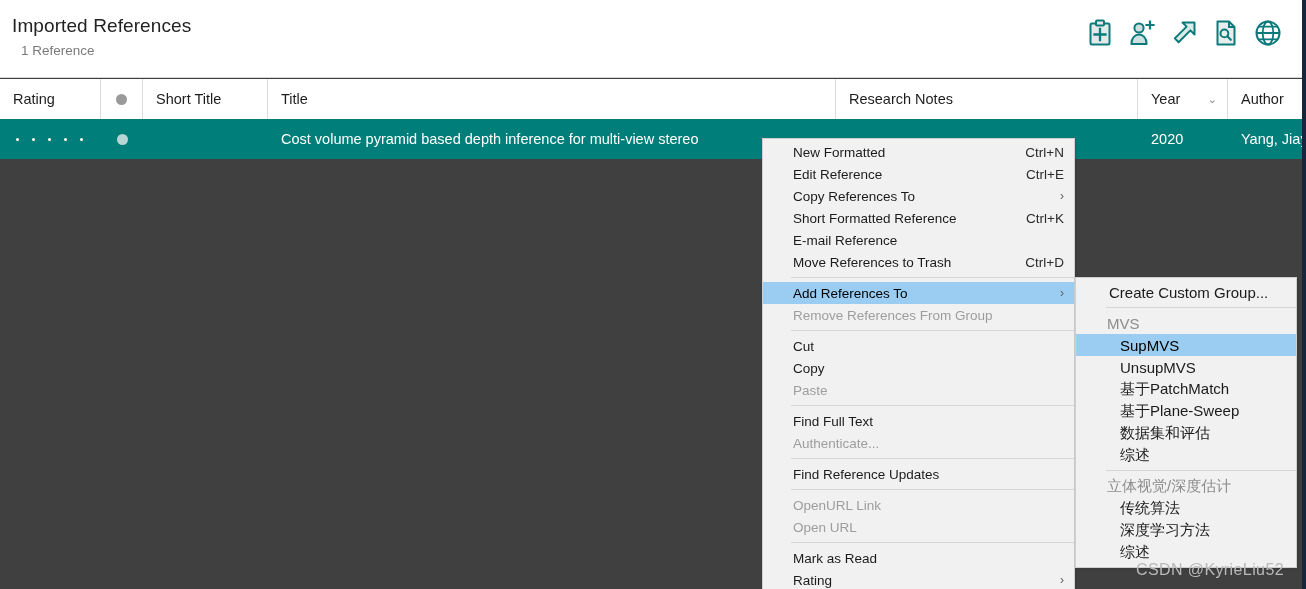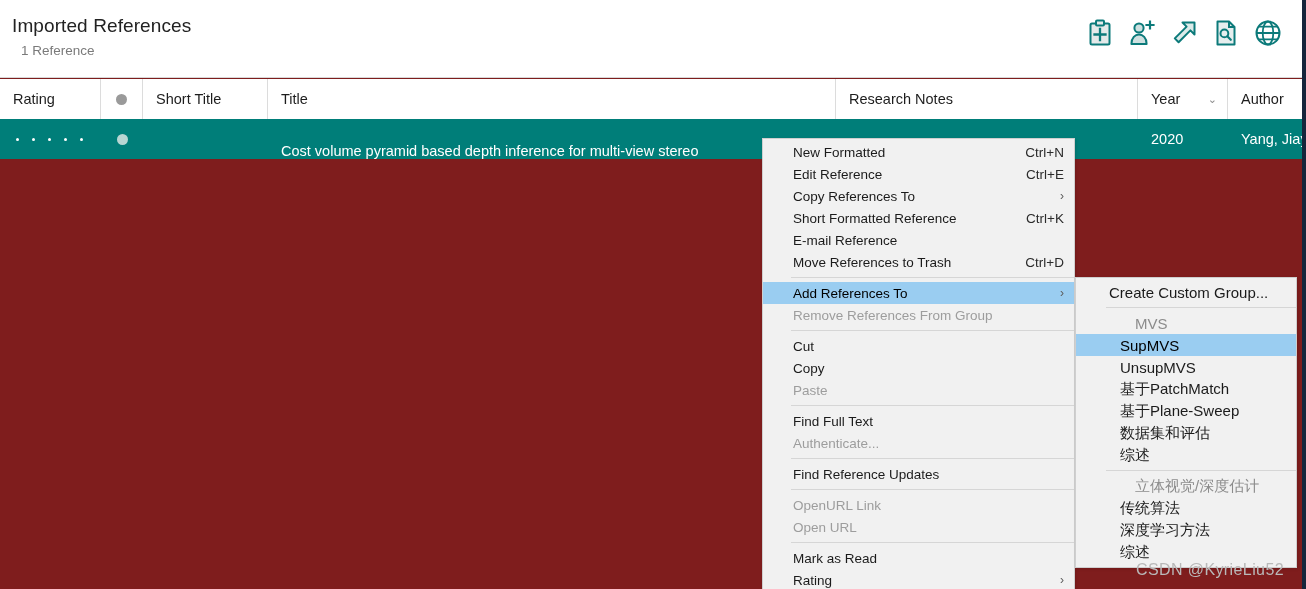--- a/index.html
+++ b/index.html
@@ -14,21 +14,21 @@
     -webkit-font-smoothing: antialiased;
     overflow: hidden;
     position: relative;
   }
 
   #app {
     position: absolute;
     left: 0; top: 0;
     width: 1306px;
     height: 589px;
-    background: #7f1d1d;
+    background: #404040;
     overflow: hidden;
   }
 
   
   .window-edge {
     position: absolute;
     right: 0; top: 0;
     width: 4px;
     height: 589px;
     background: #16263c;
@@ -222,23 +222,22 @@
     align-items: center;
     font-size: 15px;
     color: #1b1b1b;
     padding-left: 33px;
     padding-right: 10px;
     cursor: pointer;
     box-sizing: border-box;
   }
   .smi.group-label {
     color: #8c8c8c;
-    padding-left: 43px;
+    padding-left: 31px;
     cursor: default;
-    margin-left: 16px;
   }
   .smi.indent { padding-left: 44px; }
   .smi.highlight { background: #9acdf1; color:#000; }
   .ssep {
     height: 1px;
     background: #d6d6d6;
     margin: 4px 0 4px 30px;
   }
 
   
@@ -337,21 +336,21 @@
       <i></i>
       <i></i>
       <i></i>
     </div>
     <div class="cell" style="left:101px;width:42px;padding-left:0;justify-content:center;">
       <span class="row-dot"></span>
     </div>
     <div class="cell" style="left:143px;width:125px;">
       <span></span>
     </div>
-    <div class="cell" style="left:268px;width:568px;align-items:flex-end;">
+    <div class="cell" style="left:268px;width:568px;">
       <span>Cost volume pyramid based depth inference for multi-view stereo</span>
     </div>
     <div class="cell" style="left:836px;width:302px;">
       <span></span>
     </div>
     <div class="cell" style="left:1138px;width:90px;">
       <span>2020</span>
     </div>
     <div class="cell" style="left:1228px;width:74px;">
       <span>Yang, Jiay</span>

